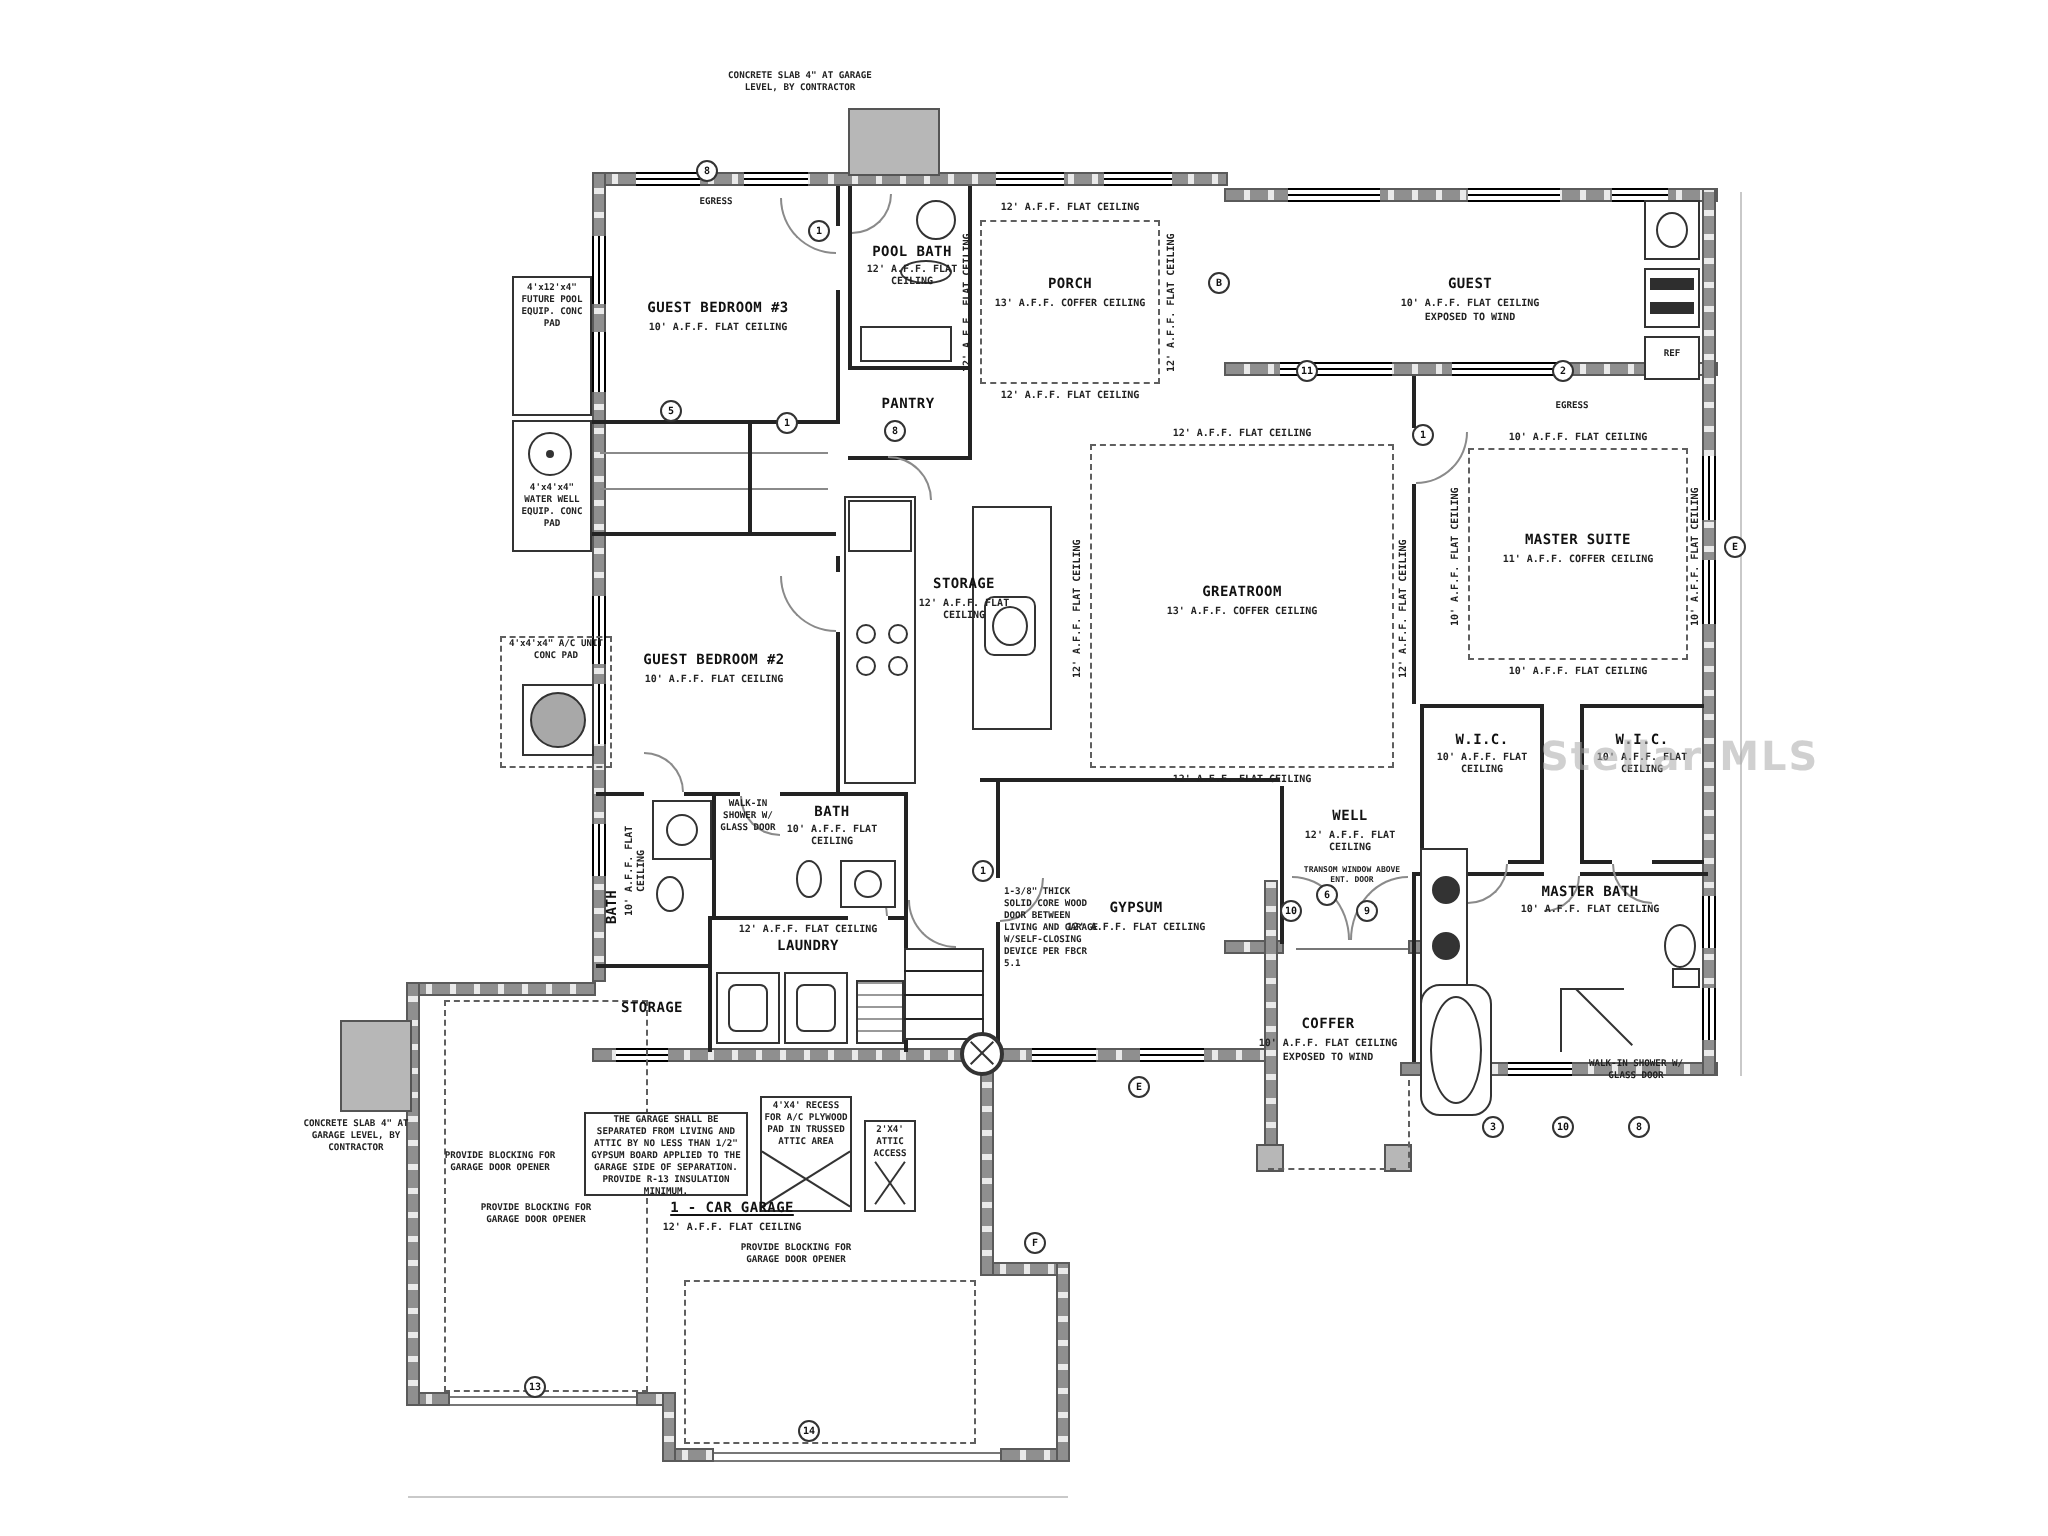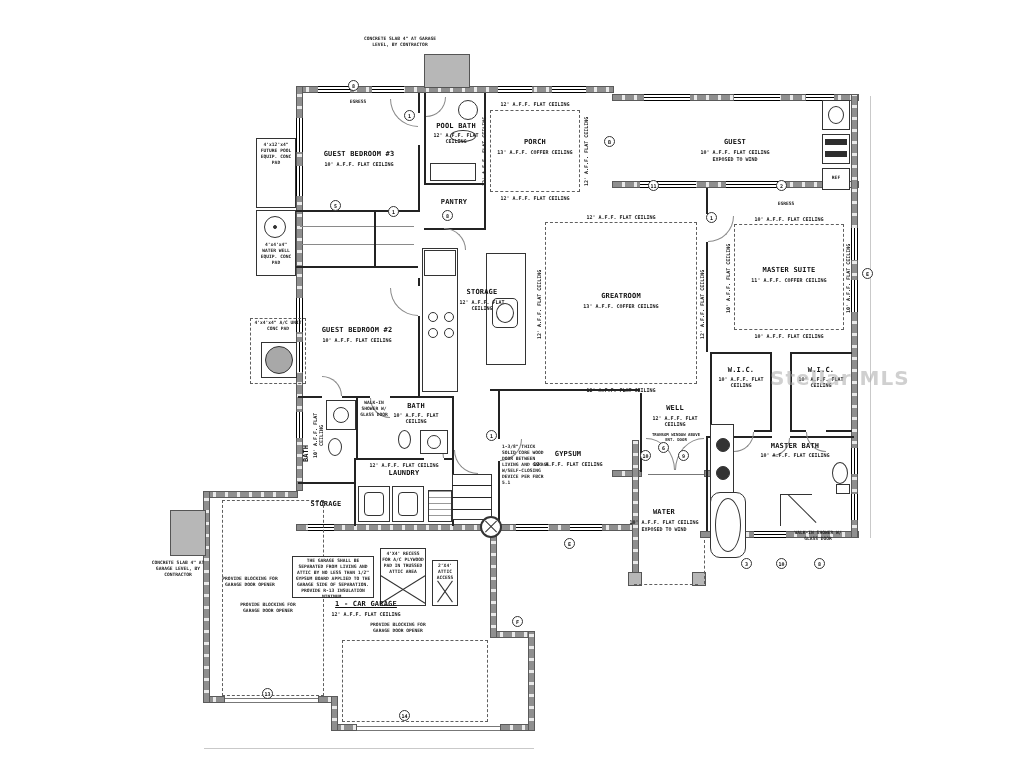--- a/index.html
+++ b/index.html
@@ -311,21 +311,21 @@
 
   <div class="lbl" style="left:714px;top:366px;width:54px;">W.I.C.</div>
   <div class="sub" style="left:716px;top:376px;width:50px;white-space:normal;">10' A.F.F. FLAT CEILING</div>
   <div class="lbl" style="left:794px;top:366px;width:54px;">W.I.C.</div>
   <div class="sub" style="left:796px;top:376px;width:50px;white-space:normal;">10' A.F.F. FLAT CEILING</div>
 
   <div class="lbl" style="left:740px;top:442px;width:110px;">MASTER BATH</div>
   <div class="sub" style="left:740px;top:452px;width:110px;">10' A.F.F. FLAT CEILING</div>
   <div class="note" style="left:792px;top:530px;width:52px;">WALK-IN SHOWER W/ GLASS DOOR</div>
 
-  <div class="lbl" style="left:622px;top:508px;width:84px;">WATER</div>
+  <div class="lbl" style="left:622px;top:508px;width:84px;">COFFER</div>
   <div class="sub" style="left:622px;top:519px;width:84px;">10' A.F.F. FLAT CEILING</div>
   <div class="sub" style="left:622px;top:526px;width:84px;">EXPOSED TO WIND</div>
 
   <div class="lbl" style="left:306px;top:600px;width:120px;text-decoration:underline;">1 - CAR GARAGE</div>
   <div class="sub" style="left:306px;top:611px;width:120px;">12' A.F.F. FLAT CEILING</div>
 
   <div class="note" style="left:344px;top:99px;width:28px;">EGRESS</div>
   <div class="note" style="left:772px;top:201px;width:28px;">EGRESS</div>
 
   <div class="hair" style="left:870px;top:96px;width:1px;height:442px;"></div>

